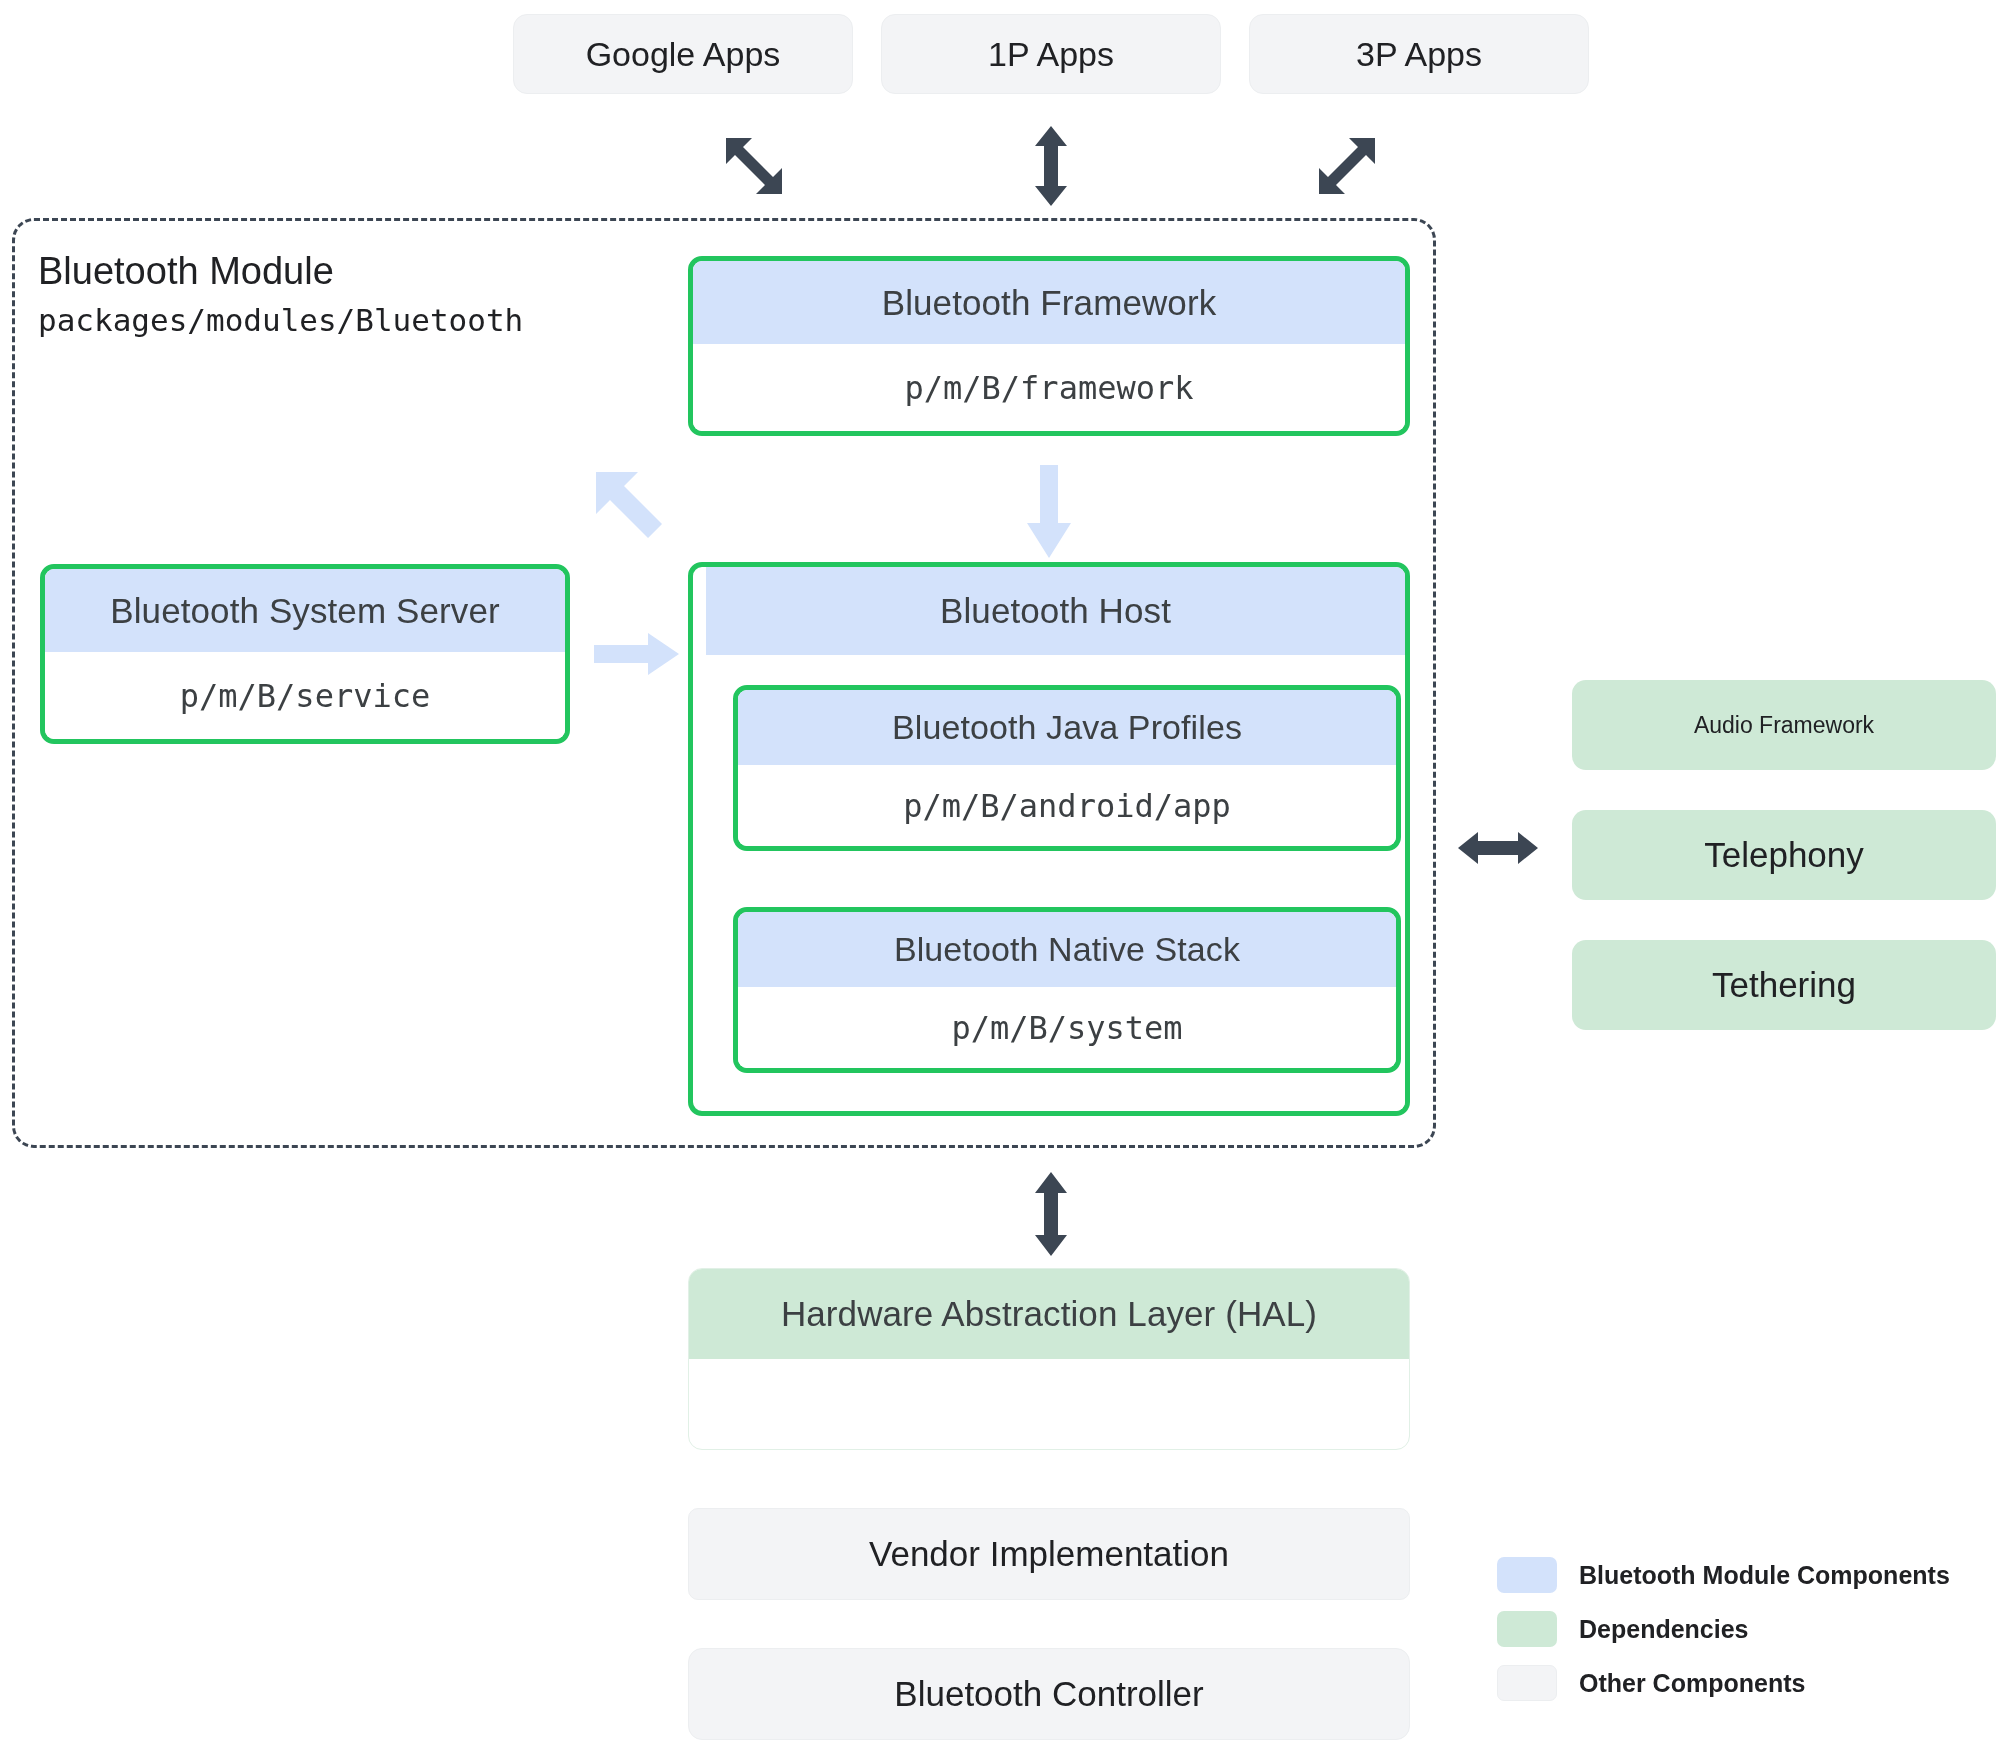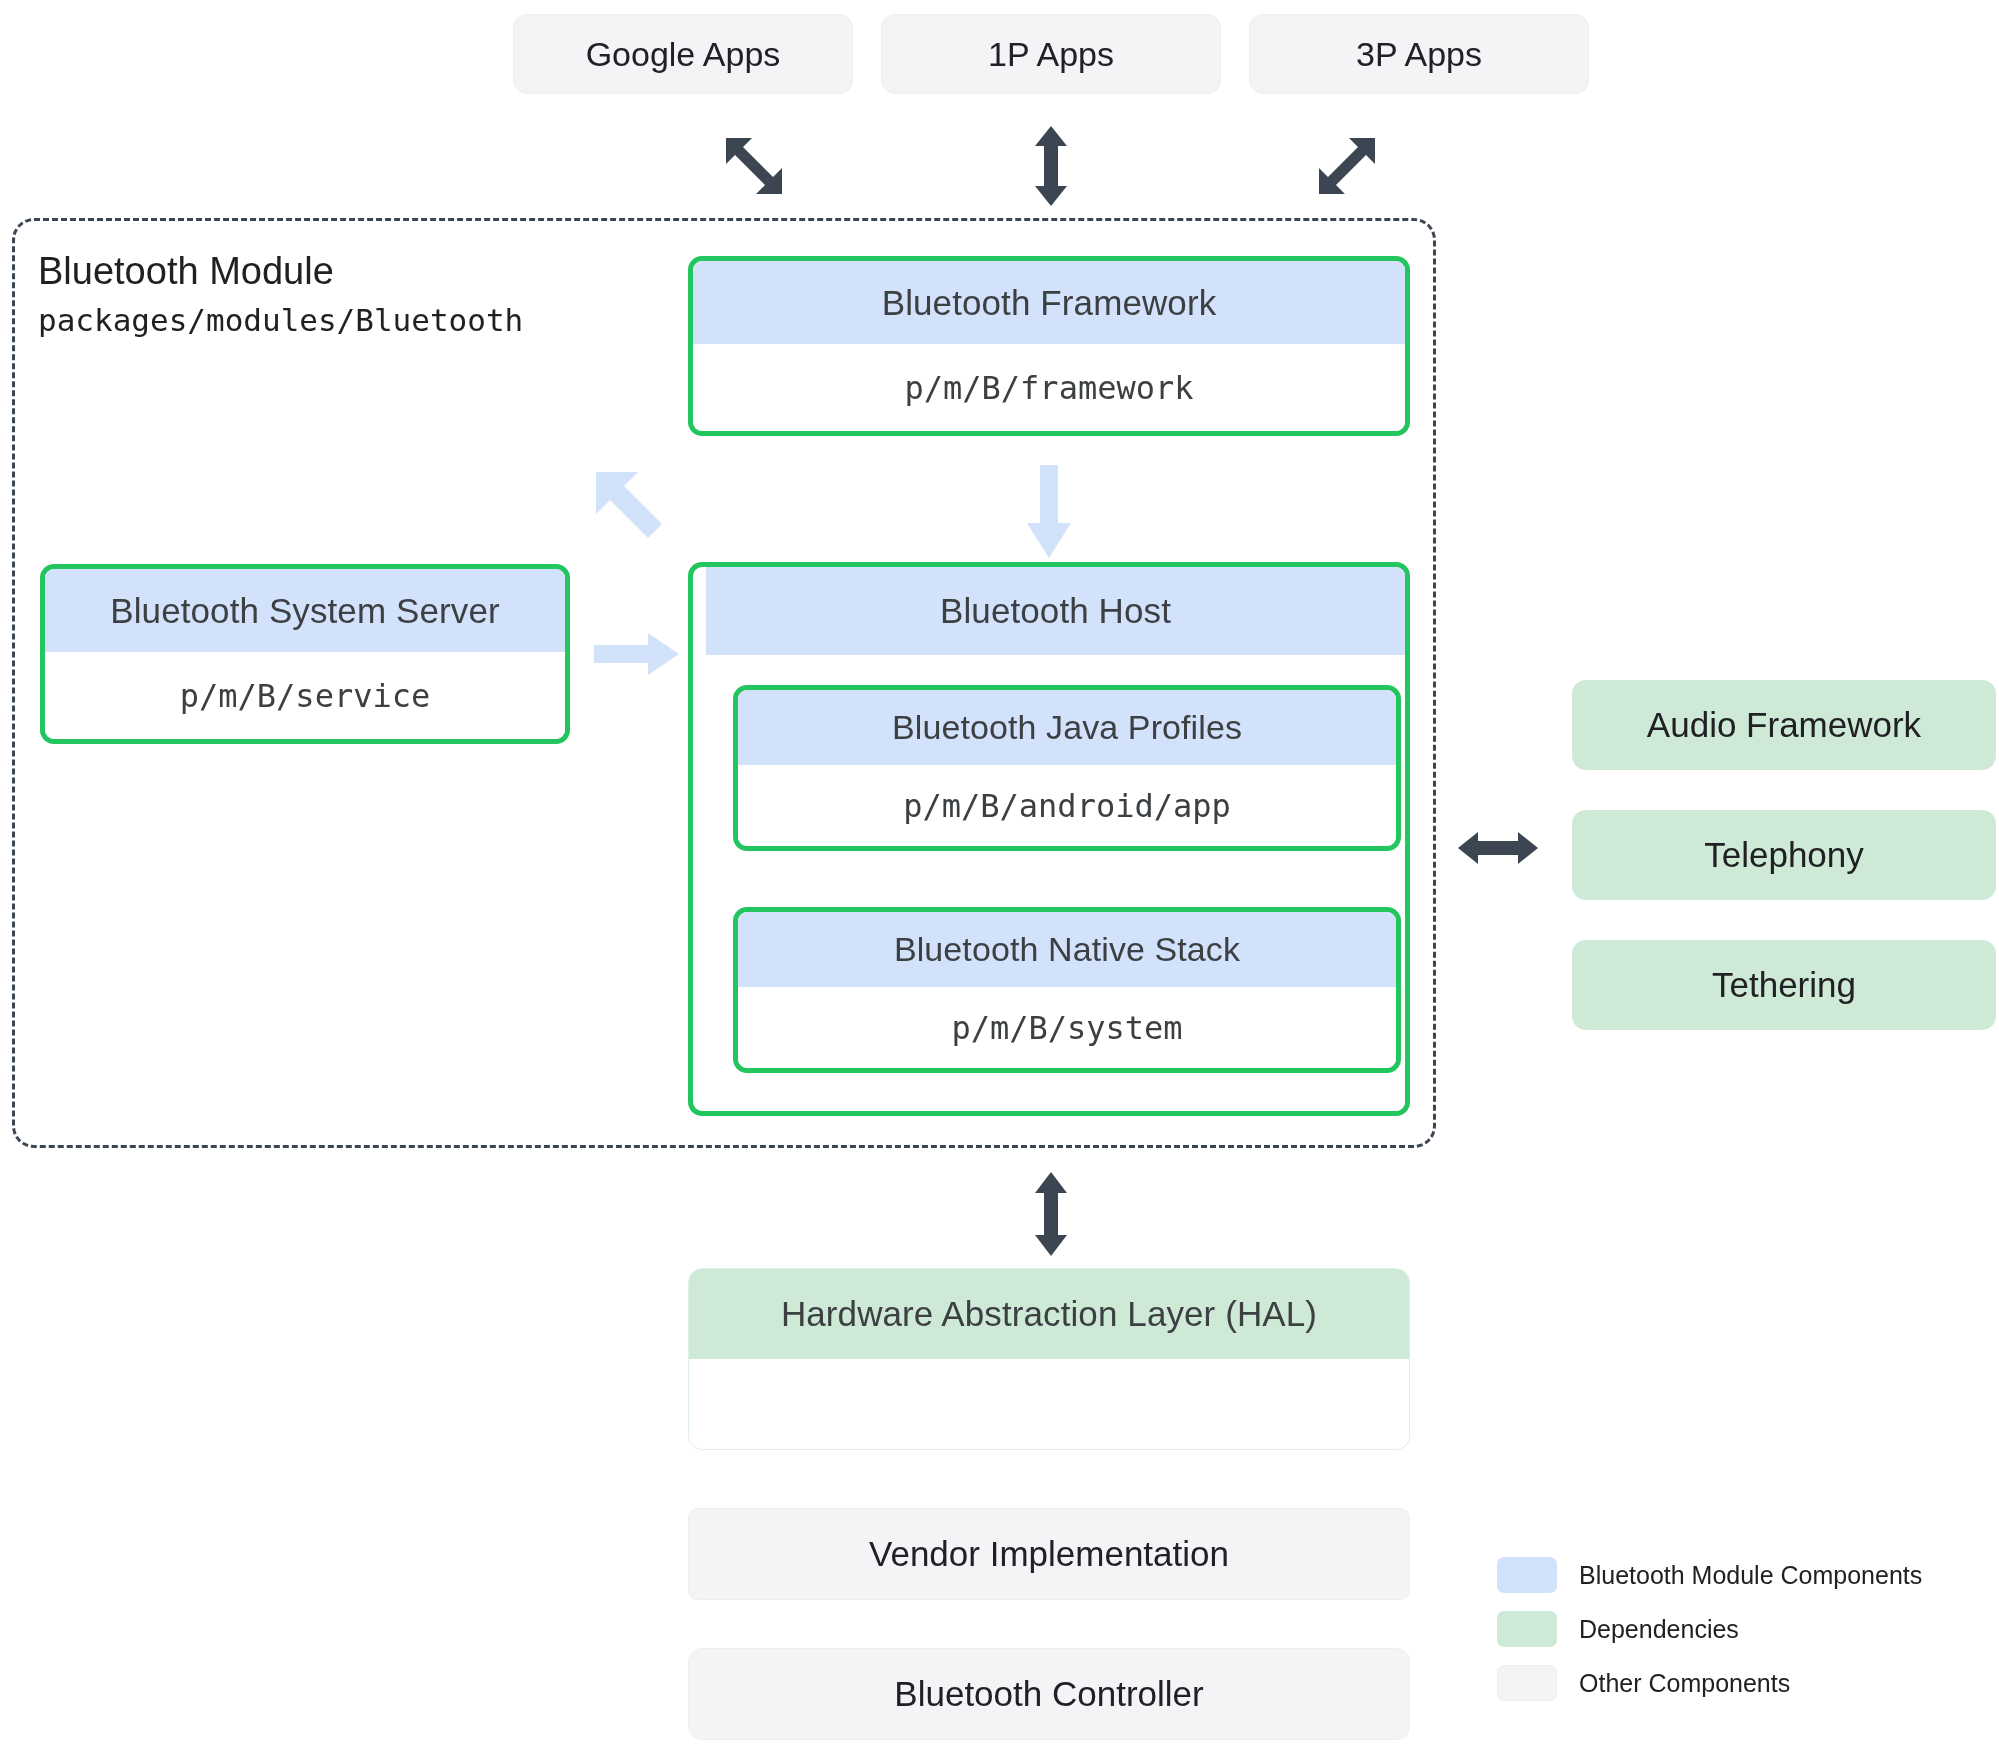--- a/index.html
+++ b/index.html
@@ -73,21 +73,21 @@
   }
 
   
   .arrow { position: absolute; }
   .arrow svg { display: block; }
 
   
   #legend { position: absolute; left: 1497px; top: 1548px; }
   .legend-row { display: flex; align-items: center; height: 54px; }
   .legend-swatch { width: 60px; height: 36px; border-radius: 7px; margin-right: 22px; }
-  .legend-label { font-size: 25px; color: #202124; white-space: nowrap; }
+  .legend-label { font-size: 25px; color: #202124; white-space: nowrap; font-weight: bold; }
 </style>
 </head>
 <body>
 
 <div id="stage">
 
   <div class="box grey" style="left:513px; top:14px; width:340px; height:80px; font-size:34px;">
     <span>Google Apps</span>
   </div>
 
@@ -173,21 +173,21 @@
 
     </div>
   </div>
 
   <div class="arrow" style="left:1458px; top:828px; width:80px; height:40px;">
     <svg width="80" height="40" viewBox="0 0 80 40">
       <path d="M0 20 L20 4 L20 13 L60 13 L60 4 L80 20 L60 36 L60 27 L20 27 L20 36 Z" fill="#3c4653"></path>
     </svg>
   </div>
 
-  <div class="box green-solid" style="left:1572px; top:680px; width:424px; height:90px; font-size:35px;">
+  <div class="box green-solid" style="left:1572px; top:680px; width:424px; height:90px; font-size:23px;">
     <span>Audio Framework</span>
   </div>
 
   <div class="box green-solid" style="left:1572px; top:810px; width:424px; height:90px; font-size:35px;">
     <span>Telephony</span>
   </div>
 
   <div class="box green-solid" style="left:1572px; top:940px; width:424px; height:90px; font-size:35px;">
     <span>Tethering</span>
   </div>

